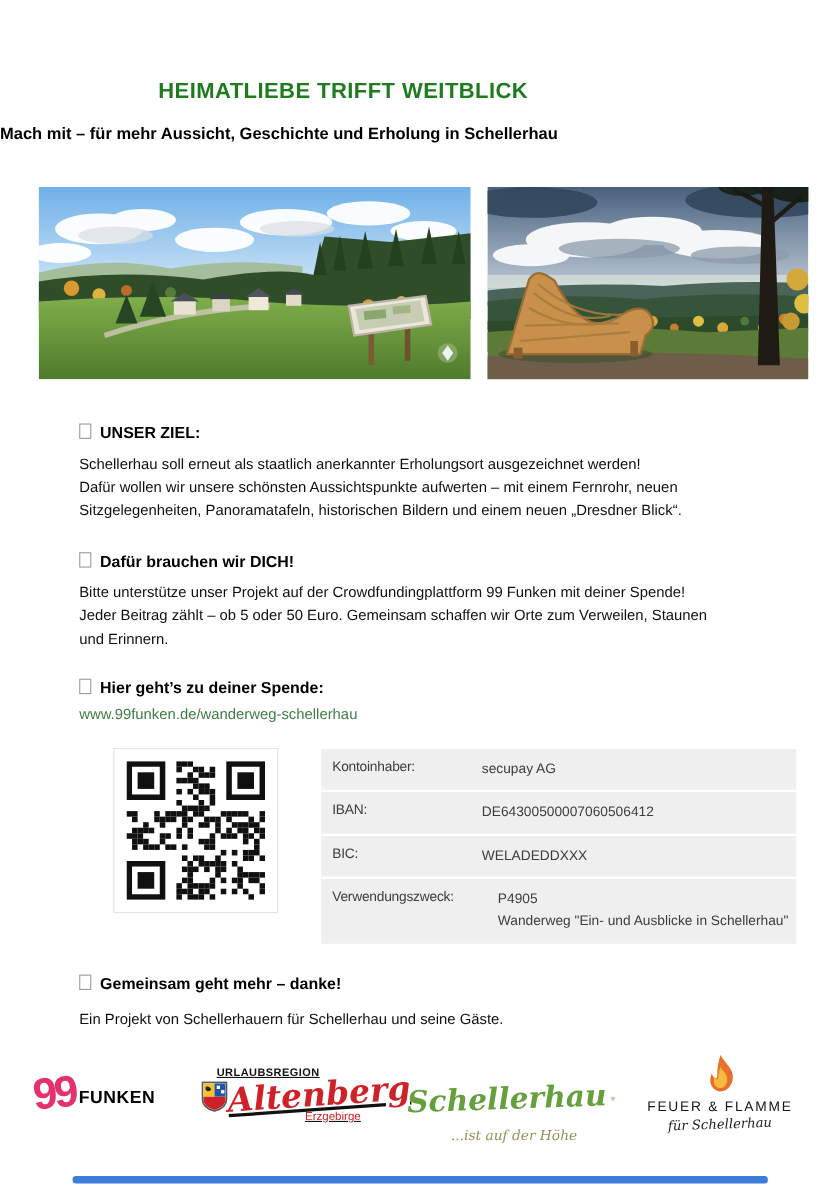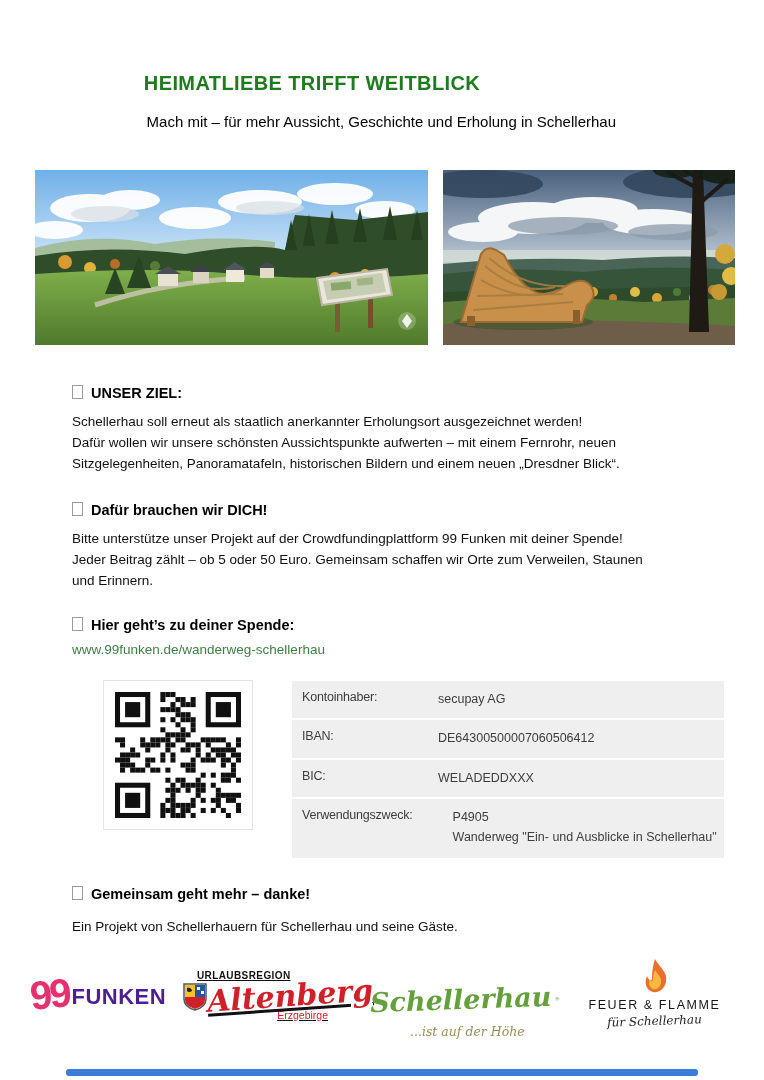--- a/index.html
+++ b/index.html
@@ -1,41 +1,41 @@
 <!DOCTYPE html>
 <html style="--title_green: #1e7b1e; --link_green: #3f7d46; --funken_pink: #e5326f; --altenberg_red: #cf2128; --schellerhau_green: #64a03c; --tagline_olive: #9b8d55; --flame_orange: #e8702b; --scrollbar_blue: #3b7dd8;"><head>
 <meta charset="utf-8">
 <style>
   html,body{margin:0;padding:0;background:#fff;}
   .page{position:relative;width:764px;height:1080px;background:#fff;overflow:hidden;
         font-family:"Liberation Sans", sans-serif;color:#111;}
   .abs{position:absolute;}
   .title{top:72px;left:0;width:624px;text-align:center;font-size:20px;font-weight:bold;
          letter-spacing:.4px;color:var(--title_green,#1e7b1e);}
-  .subtitle{top:113px;left:0;width:616px;text-align:right;font-size:15px;font-weight:normal;color:#000;}
+  .subtitle{top:113px;left:0;width:616px;text-align:left;font-size:15px;font-weight:bold;color:#000;}
   .photo{top:170px;height:175px;overflow:hidden;}
   .photo svg{display:block;}
   .photo-left{left:35px;width:393px;}
   .photo-right{left:443px;width:292px;}
   .sec-head{font-size:14.5px;font-weight:bold;color:#000;white-space:nowrap;}
   .tofu{display:inline-block;width:9px;height:12px;border:1px solid #9a9a9a;margin-right:8px;
         vertical-align:-1px;}
   .body-line{font-size:13.5px;line-height:21px;color:#101010;white-space:nowrap;}
   .link{font-size:13.5px;color:var(--link_green,#3f7d46);white-space:nowrap;text-decoration:none;cursor:pointer;}
   .qr-box{left:103px;top:680px;width:126px;height:126px;background:#fff;border:1px solid #e3e3e3;padding:11px;}
   .bank-table{left:292px;top:681px;width:432px;background:#efefef;font-size:12.5px;color:#3d3d3d;}
   .bank-row{display:flex;padding:9px 10px;border-bottom:2px solid #fff;align-items:flex-start;}
   .bank-row:last-child{border-bottom:none;padding-bottom:11px;}
   .bank-label{flex:0 0 96px;letter-spacing:-.2px;white-space:nowrap;}
   .bank-value{flex:1;white-space:nowrap;line-height:1.55;margin-left:40px;}
   .logos{top:958px;left:0;width:764px;height:80px;}
   .logo{position:absolute;}
   .funken-num{font-size:40px;font-weight:bold;color:var(--funken_pink,#e5326f);
               display:inline-block;transform:rotate(-6deg);letter-spacing:-3px;}
-  .funken-name{font-size:22px;font-weight:800;color:#4c1d95;letter-spacing:.5px;
+  .funken-name{font-size:16px;font-weight:800;color:#000000;letter-spacing:.5px;
                display:inline-block;vertical-align:4px;margin-left:3px;}
   .alt-region{font-size:10px;font-weight:bold;letter-spacing:.4px;color:#111;margin-left:14px;}
   .alt-name{font-family:"DejaVu Serif", serif;font-style:italic;font-weight:bold;font-size:30px;
             color:var(--altenberg_red,#cf2128);display:inline-block;transform:rotate(-4deg);line-height:1;}
   .alt-area{font-size:10.5px;color:var(--altenberg_red,#cf2128);text-align:right;margin-top:-2px;}
   .sch-name{font-family:"DejaVu Serif", serif;font-style:italic;font-weight:bold;font-size:27px;
             color:var(--schellerhau_green,#64a03c);line-height:1;display:inline-block;transform:rotate(-2deg);}
   .sch-tag{font-family:"DejaVu Serif", serif;font-style:italic;font-size:12.5px;
            color:var(--tagline_olive,#9b8d55);margin-top:4px;margin-left:40px;}
   .ff-name{font-size:12.5px;letter-spacing:1.6px;color:#161616;white-space:nowrap;}

